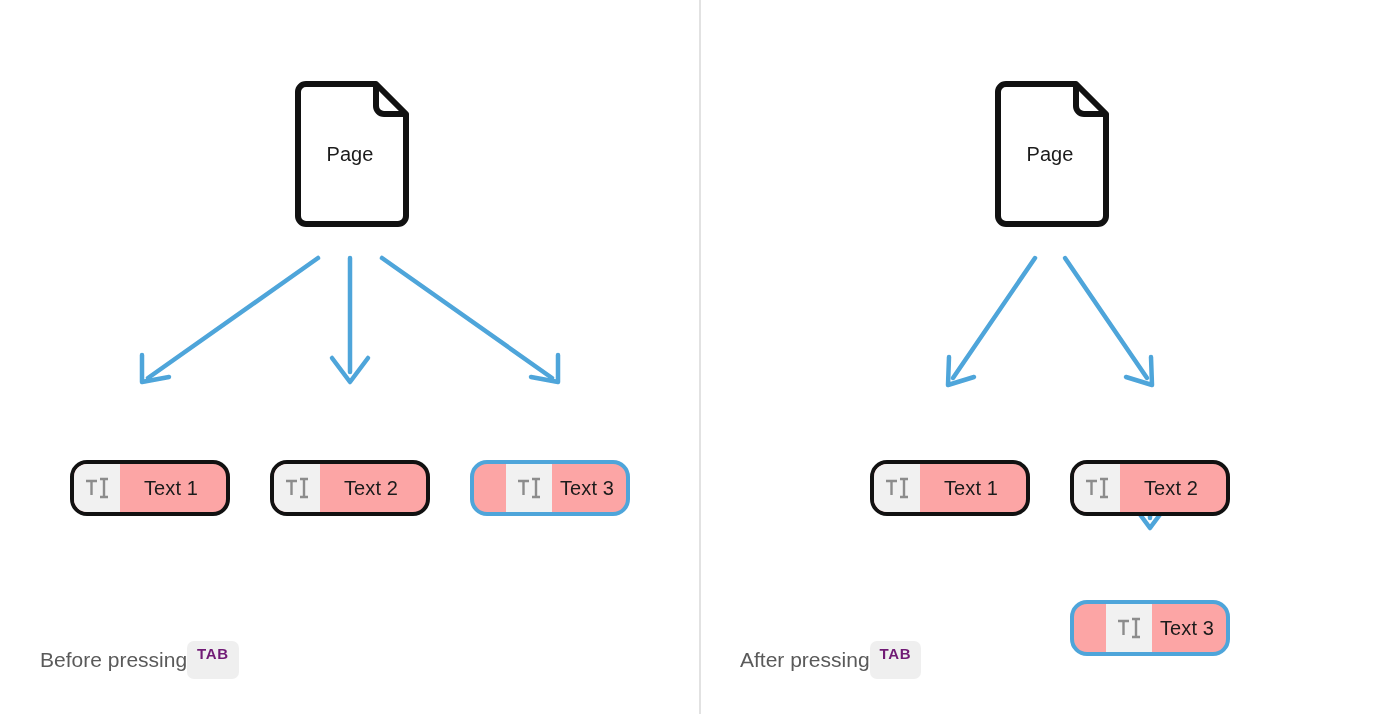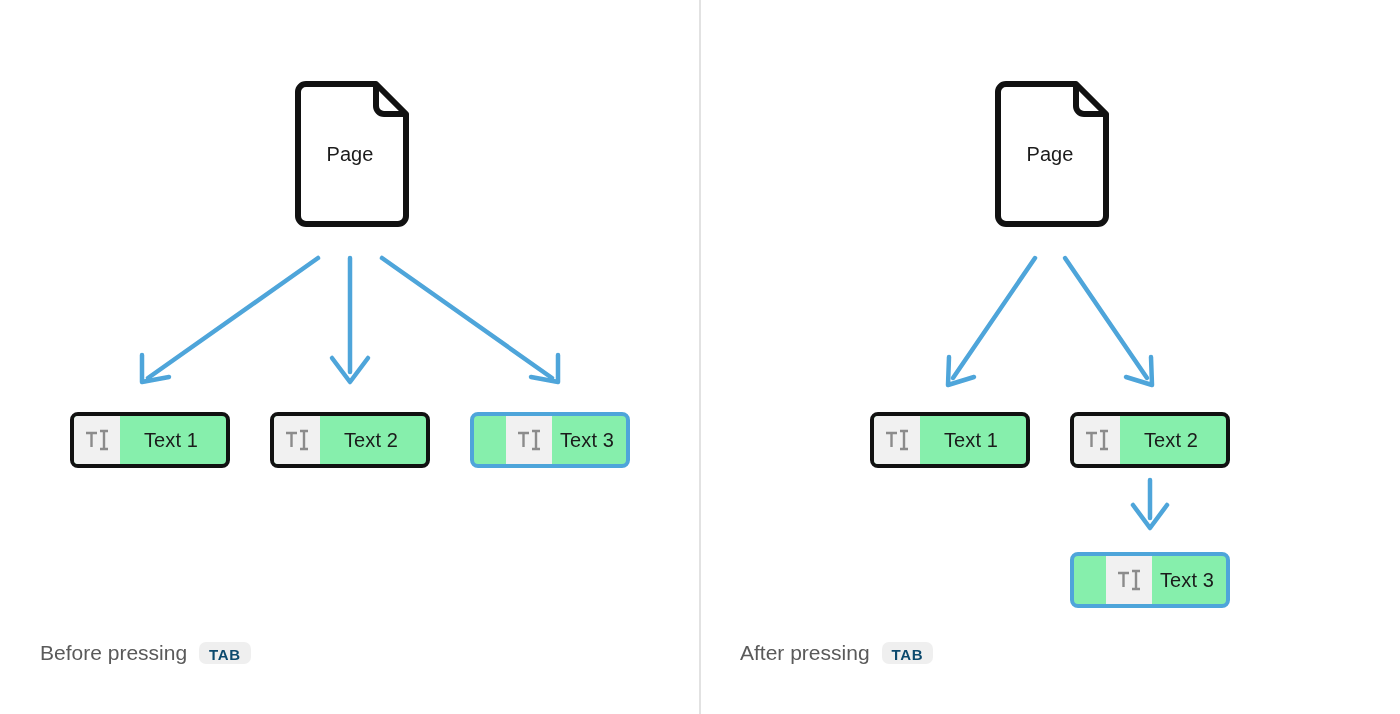--- a/index.html
+++ b/index.html
@@ -56,25 +56,26 @@
     letter-spacing: .1px;
   }
 
   
   .text-node {
     position: absolute;
     width: 160px;
     height: 56px;
     box-sizing: border-box;
     border: 4px solid #111111;
-    border-radius: 8px;
-    background: #86efac;
+    border-radius: 17px;
+    background: #fca5a5;
     display: flex;
     align-items: stretch;
     overflow: hidden;
+    margin-top: 48px;
   }
   .text-node.selected { border-color: #4ea5da; padding-left: 32px; }
 
   .node-icon {
     width: 46px;
     flex: 0 0 46px;
     background: #f1f1f1;
     display: flex;
     align-items: center;
     justify-content: center;
@@ -98,34 +99,33 @@
     width: 700px;
     height: 714px;
     pointer-events: none;
   }
 
   
   .caption {
     position: absolute;
     display: flex;
     align-items: center;
-    gap: 12px;
     font-size: 21px;
     color: #5a5a5a;
   }
   .kbd {
     display: inline-flex;
     align-items: center;
     justify-content: center;
     background: #efefef;
     border-radius: 7px;
-    padding: 5px 10px 2px 10px;
+    padding: 5px 10px 18px 10px;
     font-size: 15px;
     font-weight: bold;
-    color: #0c4a6e;
+    color: #701a75;
     letter-spacing: .6px;
     line-height: 1;
   }
 </style>
 </head>
 <body>
 
 <div class="panel" id="panel-before">
 
   <svg class="arrow-layer" viewBox="0 0 700 714" width="700" height="714">

